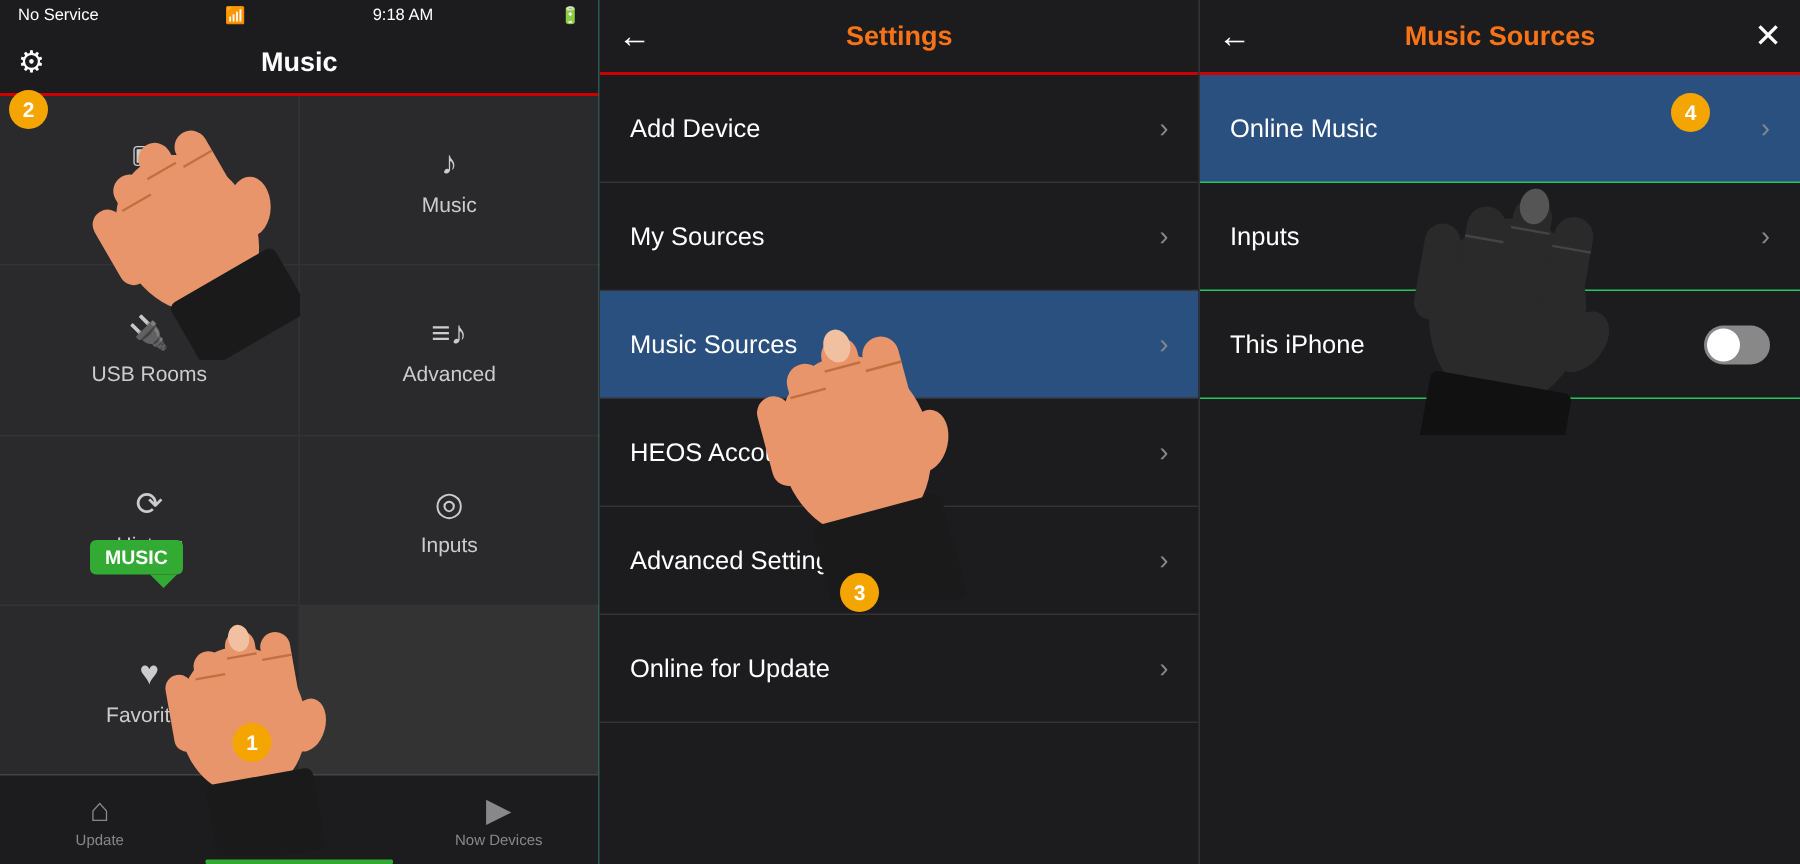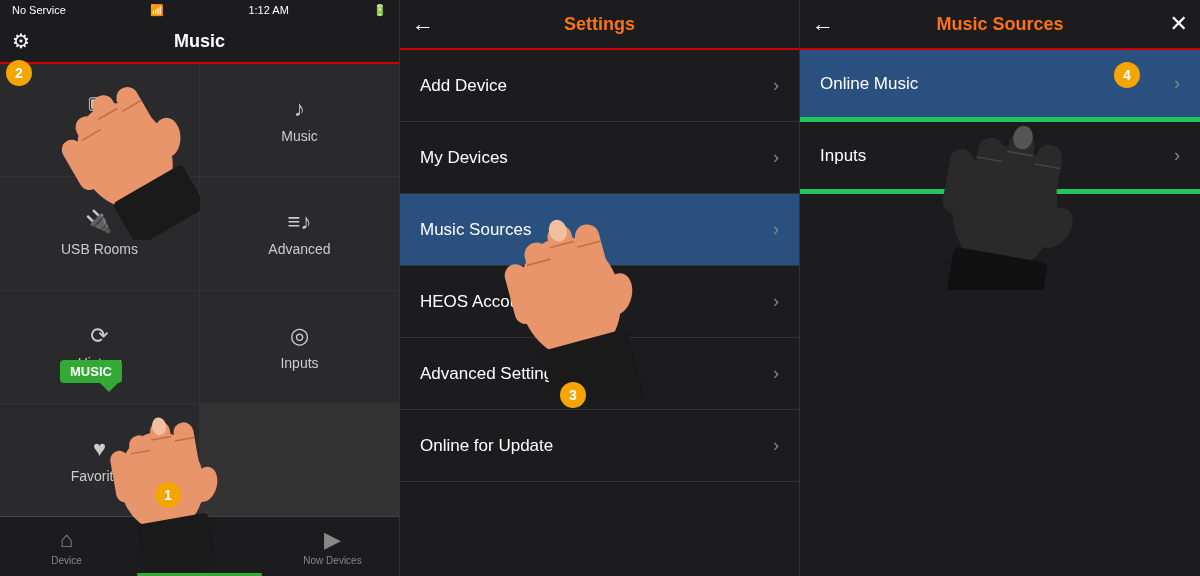--- a/index.html
+++ b/index.html
@@ -218,21 +218,21 @@
       flex-direction: column;
       position: relative;
       overflow: hidden;
     }
     .source-item {
       display: flex;
       align-items: center;
       justify-content: space-between;
       padding: 0 20px;
       height: 72px;
-      border-bottom: 5px solid #22c55e;
+      border-bottom: 1px solid #22c55e;
       cursor: pointer;
     }
     .source-item.selected {
       background: #2a5080;
     }
     .source-item-label {
       font-size: 17px;
       color: #fff;
     }
     .toggle-switch {
@@ -299,21 +299,21 @@
     }
   </style>
 </head>
 <body>
 
 <div class="panel-music">
 
   <div class="status-bar">
     <span>No Service</span>
     <span>📶</span>
-    <span>1:12 AM</span>
+    <span>9:18 AM</span>
     <div class="status-icons">
       <span>🔋</span>
     </div>
   </div>
 
   <div class="music-header">
     <button class="gear-btn">⚙</button>
     <span class="music-header-title">Music</span>
   </div>
 
@@ -346,21 +346,21 @@
       <span class="grid-cell-icon">♥</span>
       <span class="grid-cell-label">Favorites</span>
     </div>
   </div>
 
   <div class="music-tooltip">MUSIC</div>
 
   <div class="music-tab-bar">
     <div class="tab-item">
       <span class="tab-icon">⌂</span>
-      <span>Device</span>
+      <span>Update</span>
     </div>
     <div class="tab-item active">
       <span class="tab-icon" style="color:#e05050">♪</span>
       <span>Music</span>
       <div class="tab-active-bar"></div>
     </div>
     <div class="tab-item">
       <span class="tab-icon">▶</span>
       <span>Now Devices</span>
     </div>
@@ -418,21 +418,21 @@
     <button class="back-btn">←</button>
     <span class="panel-header-title">Settings</span>
   </div>
 
   <div class="menu-list">
     <div class="menu-item">
       <span class="menu-item-label">Add Device</span>
       <span class="menu-chevron">›</span>
     </div>
     <div class="menu-item">
-      <span class="menu-item-label">My Devices</span>
+      <span class="menu-item-label">My Sources</span>
       <span class="menu-chevron">›</span>
     </div>
     <div class="menu-item selected">
       <span class="menu-item-label">Music Sources</span>
       <span class="menu-chevron">›</span>
     </div>
     <div class="menu-item">
       <span class="menu-item-label">HEOS Account</span>
       <span class="menu-chevron">›</span>
     </div>
@@ -477,20 +477,26 @@
 
   <div>
     <div class="source-item selected">
       <span class="source-item-label">Online Music</span>
       <span class="menu-chevron">›</span>
     </div>
     <div class="source-item">
       <span class="source-item-label">Inputs</span>
       <span class="menu-chevron">›</span>
     </div>
+    <div class="source-item">
+      <span class="source-item-label">This iPhone</span>
+      <div class="toggle-switch off">
+        <div class="toggle-knob"></div>
+      </div>
+    </div>
   </div>
 
   <div class="step-badge" style="position:absolute;top:62px;right:60px;z-index:20">4</div>
 
   <div class="hand4-wrap">
     <svg viewBox="0 0 200 240" width="220" height="260" xmlns="http://www.w3.org/2000/svg">
       <g transform="translate(20,10) rotate(10 100 120)">
         <ellipse cx="100" cy="155" rx="48" ry="58" fill="#2a2a2a"></ellipse>
         <rect x="120" y="90" width="24" height="78" rx="12" fill="#2a2a2a"></rect>
         <rect x="93" y="83" width="24" height="85" rx="12" fill="#2a2a2a"></rect>

